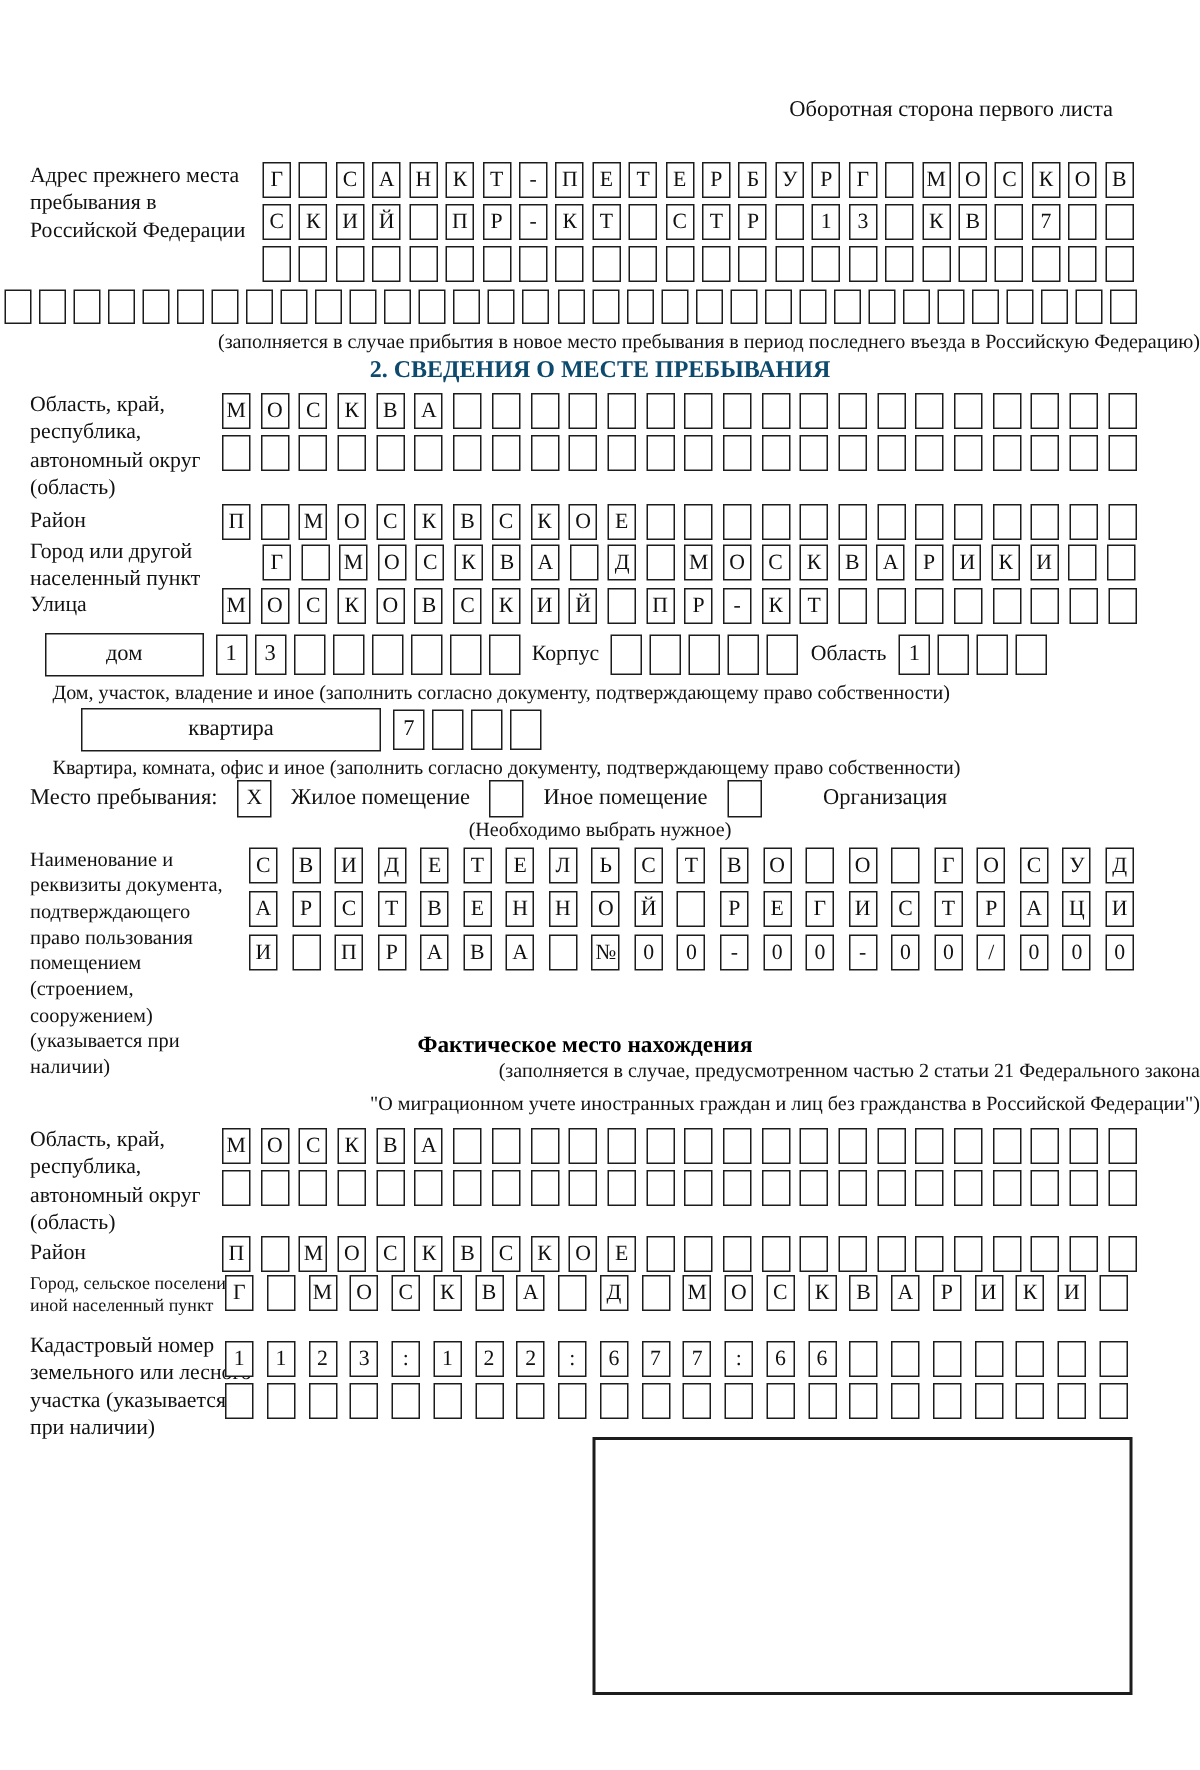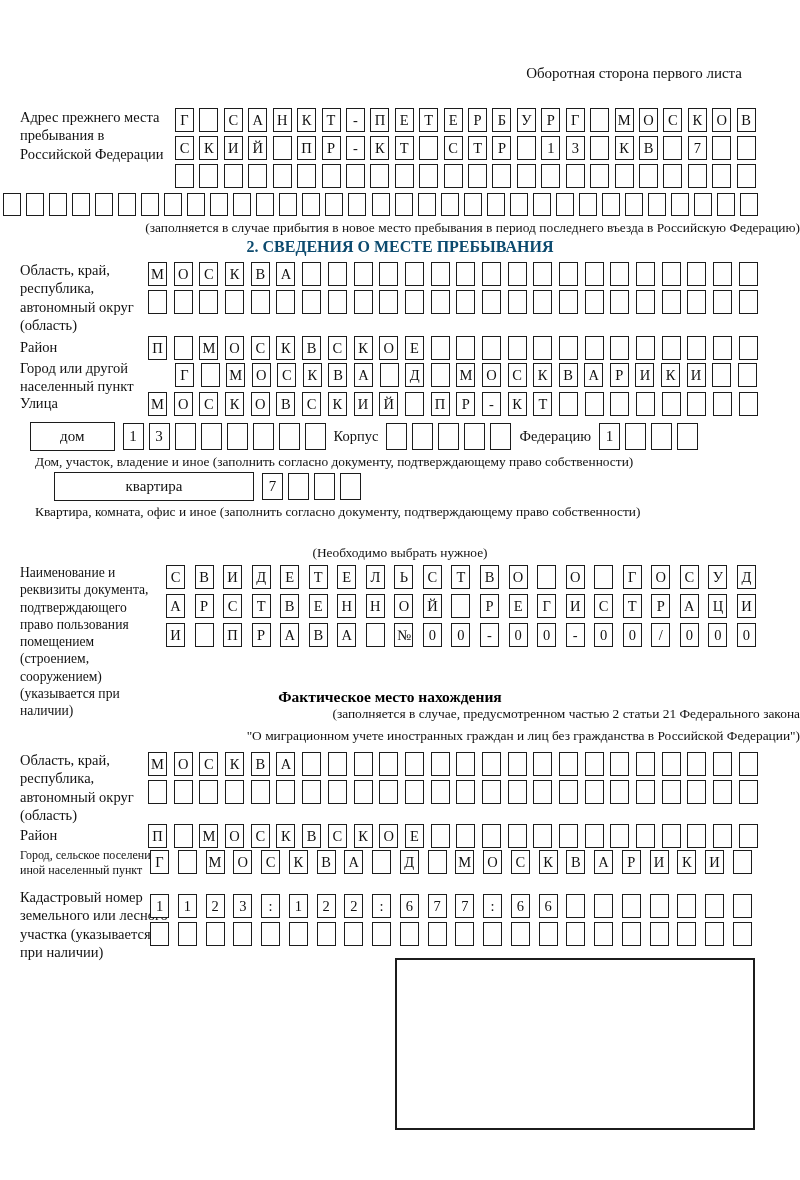--- a/index.html
+++ b/index.html
@@ -306,41 +306,50 @@
         <span class="cb"></span>
       </div>
     <span class="lbl">Корпус</span>
     <div class="gaprow">
         <span class="cb"></span>
         <span class="cb"></span>
         <span class="cb"></span>
         <span class="cb"></span>
         <span class="cb"></span>
       </div>
-    <span class="lbl">Федерацию</span>
+    <span class="lbl">Область</span>
     <div class="gaprow">
         <span class="cb">1</span>
         <span class="cb"></span>
         <span class="cb"></span>
         <span class="cb"></span>
       </div>
   </div>
   <div class="abs note" style="top:406px;left:35px;">Дом, участок, владение и иное (заполнить согласно документу, подтверждающему право собственности)</div>
 
   <div class="abs hrow" style="top:424px;left:30px;padding-left:24px;">
     <div class="wide" style="width:200px;">квартира</div>
     <div class="gaprow">
         <span class="cb">7</span>
         <span class="cb"></span>
         <span class="cb"></span>
         <span class="cb"></span>
       </div>
   </div>
   <div class="abs note" style="top:456px;left:35px;">Квартира, комната, офис и иное (заполнить согласно документу, подтверждающему право собственности)</div>
 
+  <div class="abs stayrow" style="top:472px;left:20px;">
+    <span class="lbl" style="font-size:15px;">Место пребывания:</span>
+    <span class="chk">X</span>
+    <span class="lbl" style="font-size:15px;">Жилое помещение</span>
+    <span class="chk"></span>
+    <span class="lbl" style="font-size:15px;">Иное помещение</span>
+    <span class="chk"></span>
+    <span class="lbl" style="font-size:15px;margin-left:28px;">Организация</span>
+  </div>
   <div class="abs lbl" style="top:516px;left:20px;width:142px;font-size:13.6px;">Наименование и реквизиты документа, подтверждающего право пользования помещением (строением, сооружением) (указывается при наличии)</div>
 
   <div class="abs note" style="top:497px;left:160px;width:480px;text-align:center;">(Необходимо выбрать нужное)</div>
   <div class="abs stack" style="top:517px;left:166px;width:590px;gap:5px;">
     <div class="crow">
         <span class="cb">С</span>
         <span class="cb">В</span>
         <span class="cb">И</span>
         <span class="cb">Д</span>
         <span class="cb">Е</span>

